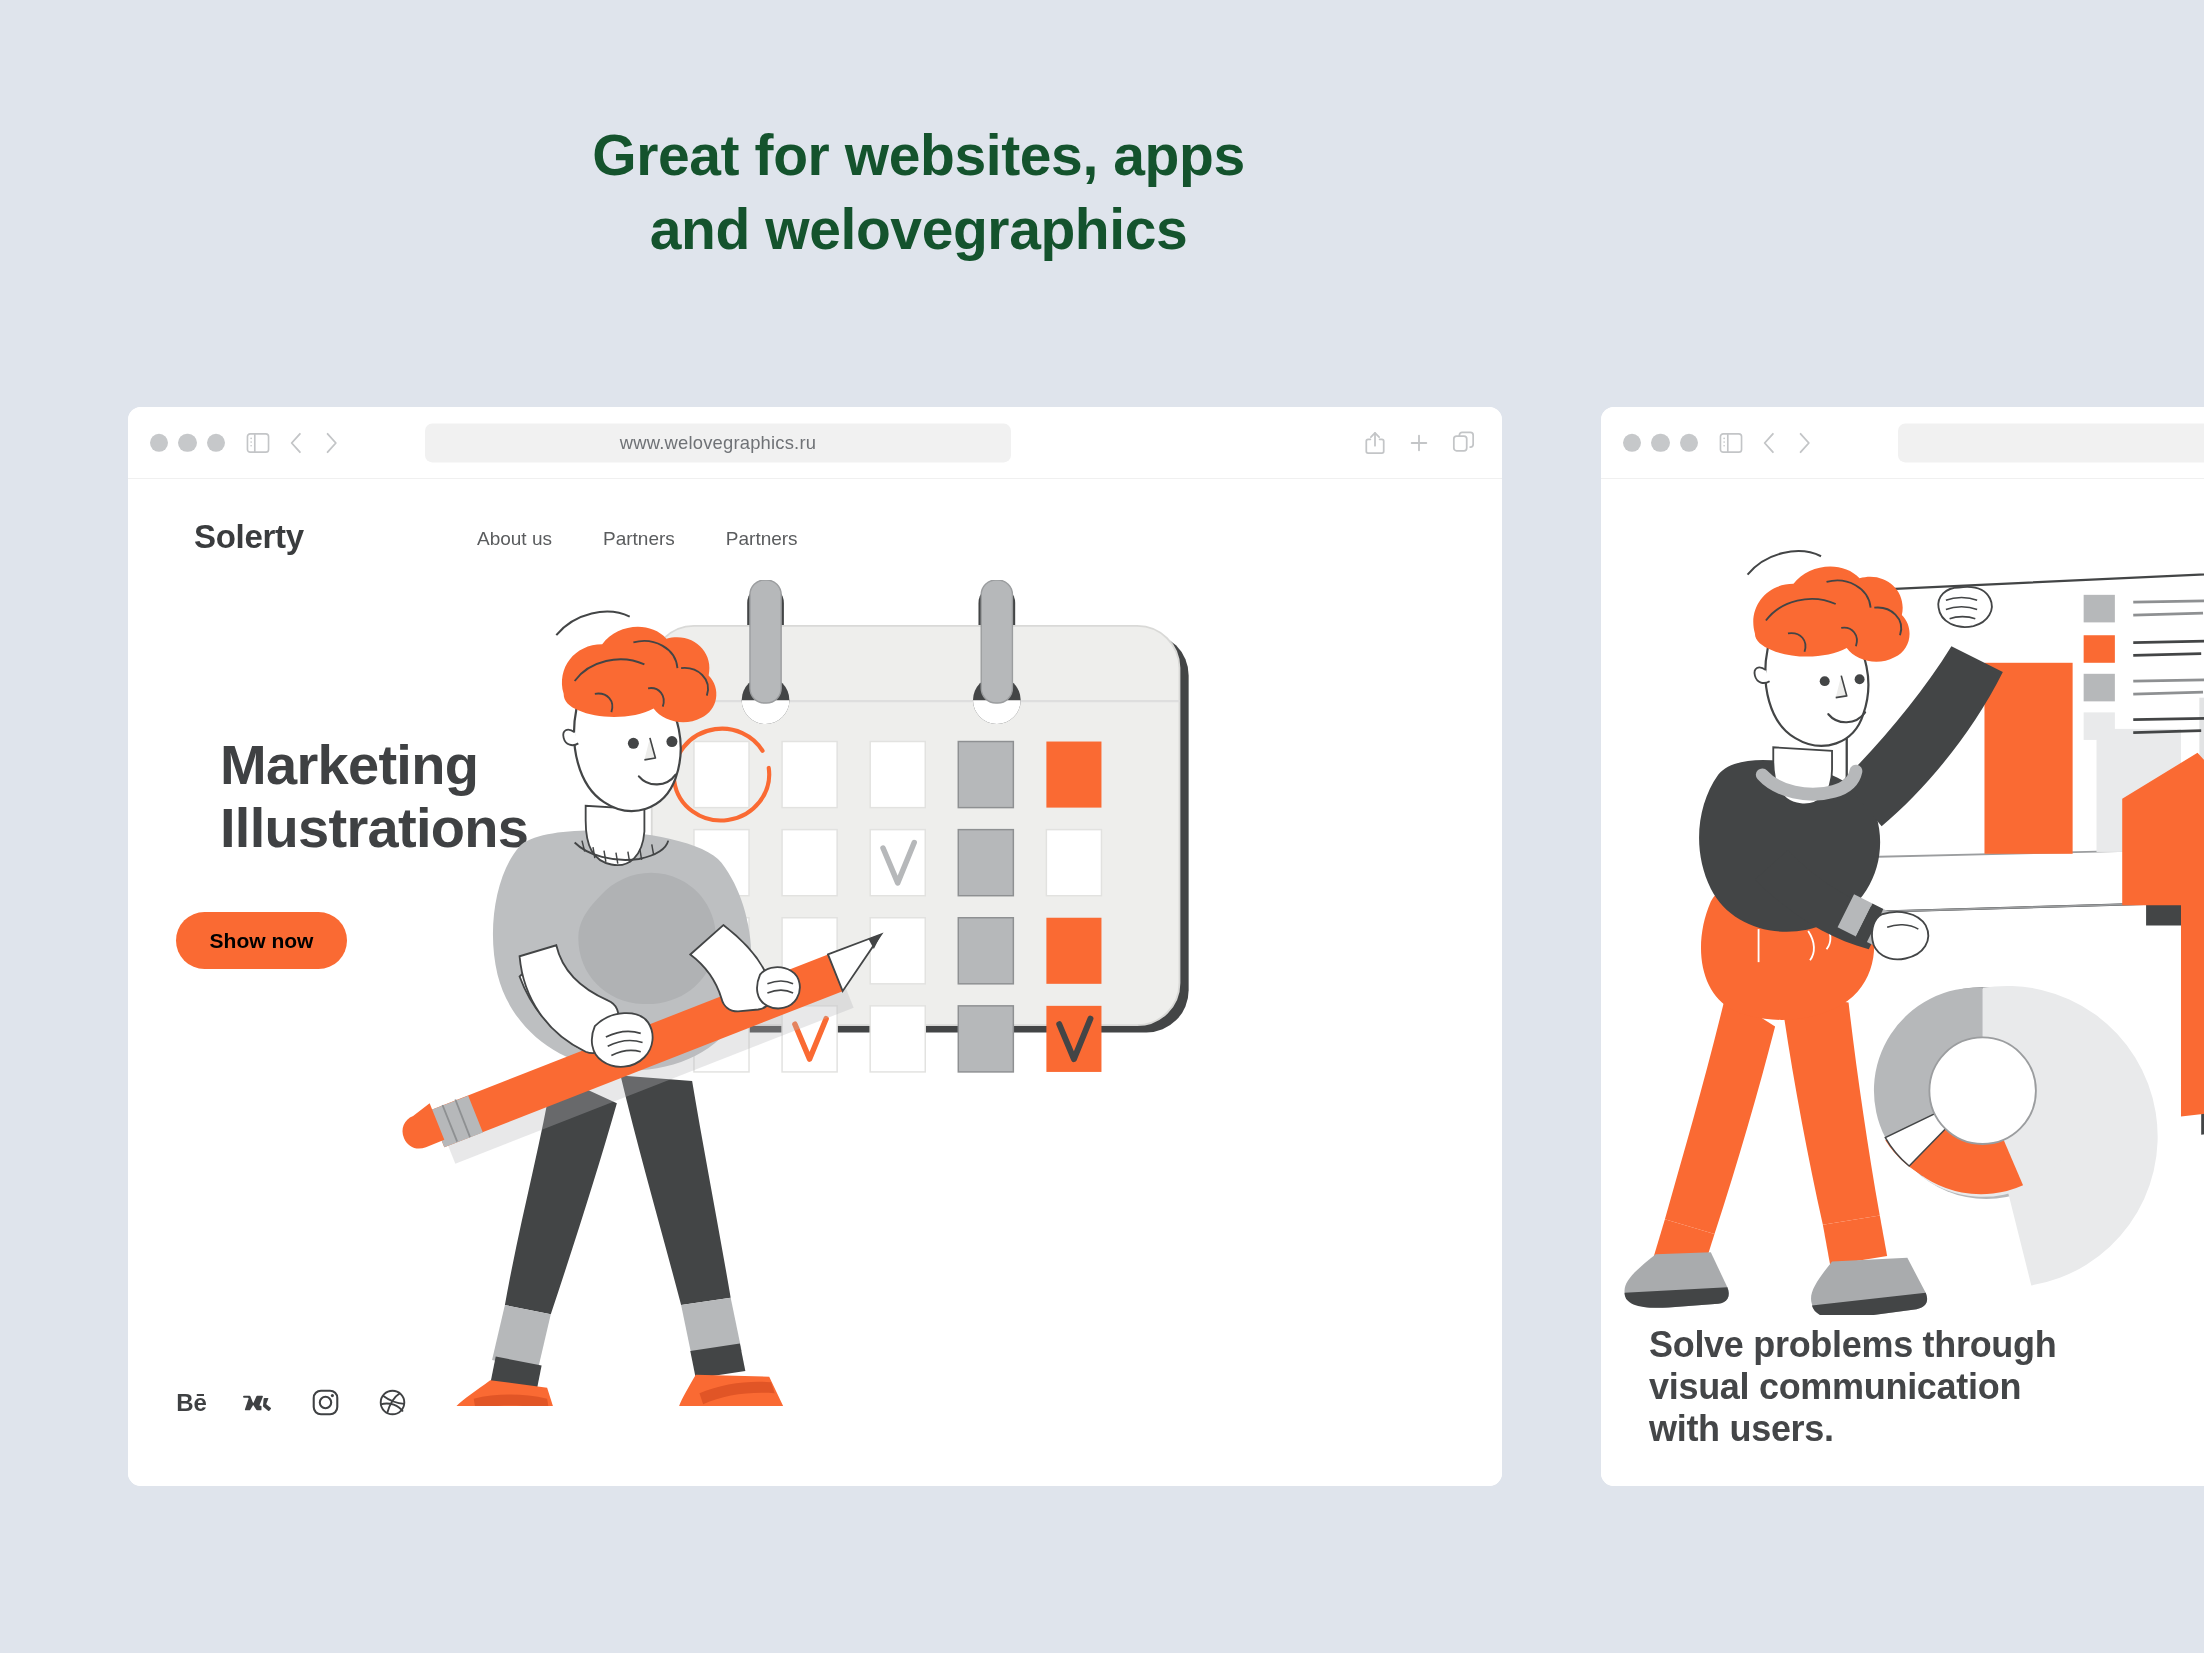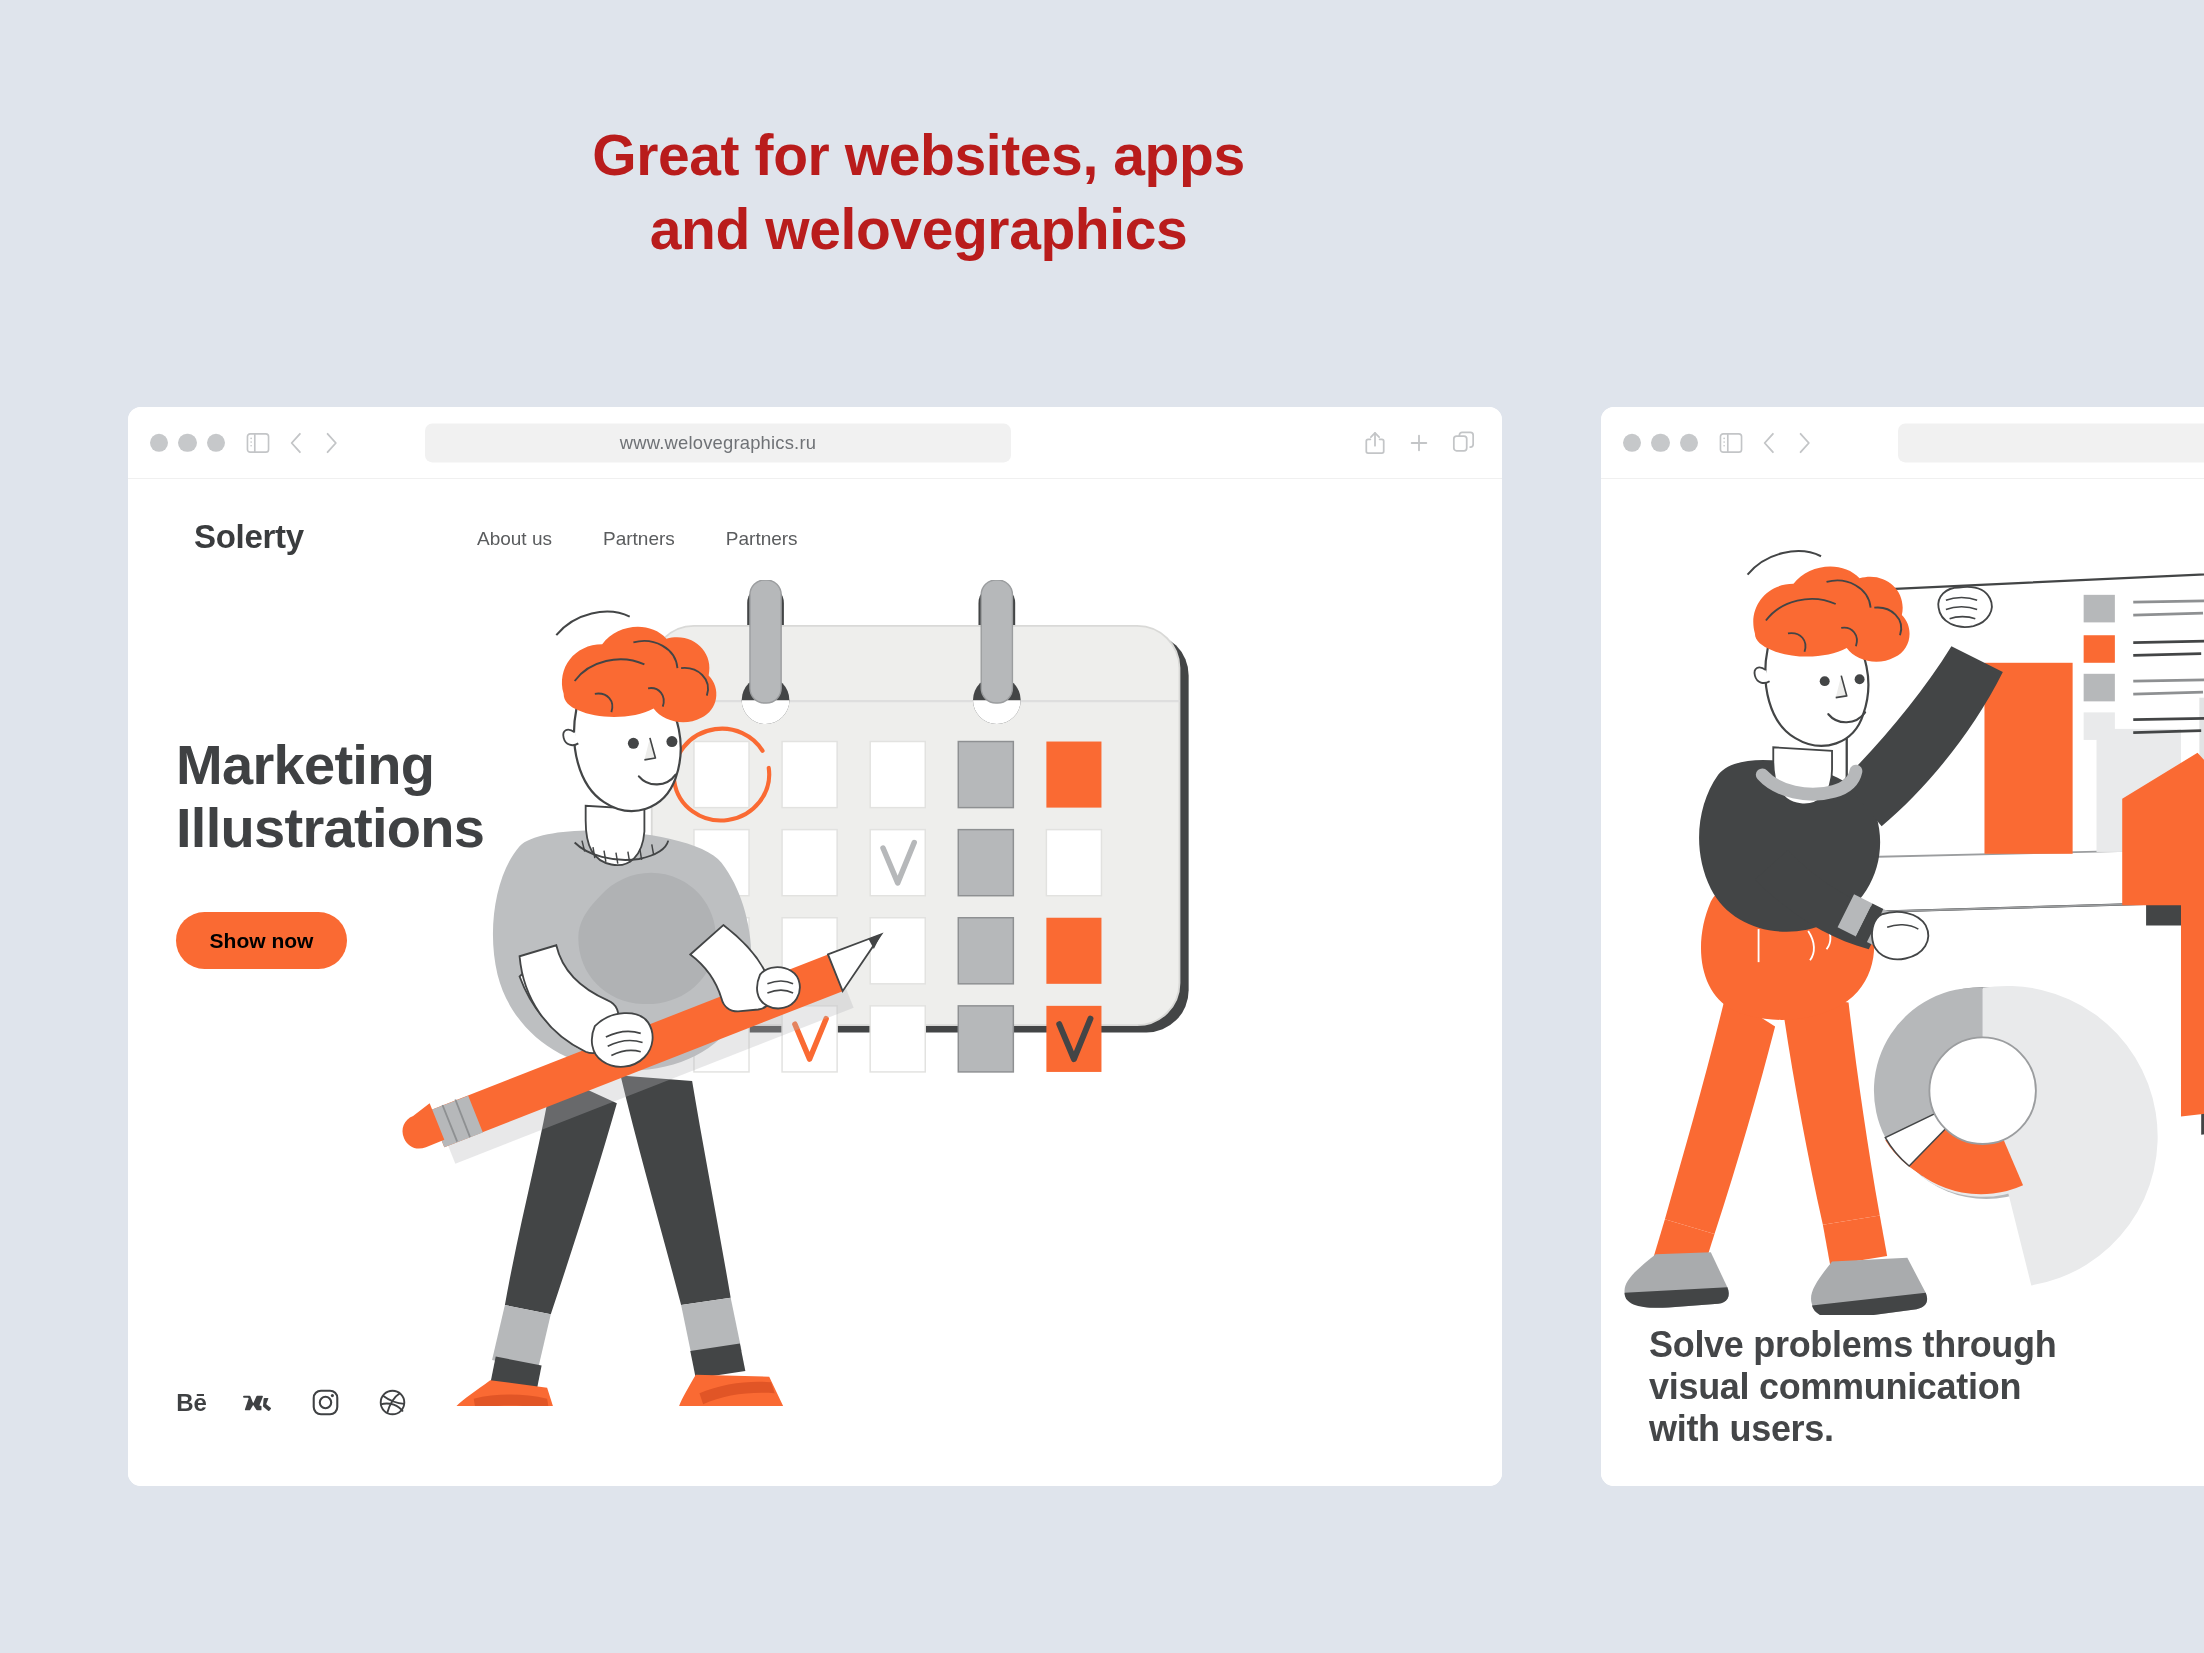--- a/index.html
+++ b/index.html
@@ -9,21 +9,21 @@
     font-family: "Liberation Sans", sans-serif;
     overflow: hidden;
   }
   .stage { position: relative; width: 2205px; height: 1654px; }
 
   
   .headline {
     position: absolute; left: 0; top: 118px; width: 1837px;
     text-align: center;
     font-size: 57px; font-weight: 700; line-height: 1.3;
-    color: #b91c1c; letter-spacing: -0.4px;
+    color: #14532d; letter-spacing: -0.4px;
   }
   .headline span { display: block; }
 
   
   .browser {
     position: absolute;
     background: #ffffff;
     border-radius: 13px;
     overflow: hidden;
   }
@@ -67,21 +67,21 @@
   }
   .navlinks { position: absolute; left: 349px; top: 49px; display: flex; gap: 51px; }
   .navlink { font-size: 19px; color: #5a5c5e; font-weight: 400; cursor: pointer; }
 
   
   .hero-text { position: absolute; left: 48px; top: 255px; }
   .hero-title {
     font-size: 56px; font-weight: 700; color: #3f4143;
     line-height: 1.12; letter-spacing: -0.7px;
   }
-  .hero-title span { display: block; }
+  .hero-title span { display: block; margin-left: 44px; }
   .cta {
     display: inline-flex; align-items: center; justify-content: center;
     margin-top: 53px; width: 171px; height: 57px;
     background: #fa6a33; border: none; border-radius: 31px;
     color: #000000; font-size: 21px; font-weight: 700;
     font-family: "Liberation Sans", sans-serif; cursor: pointer;
   }
 
   
   .socials { position: absolute; left: 48px; bottom: 68px; display: flex; align-items: center; gap: 36px; }

